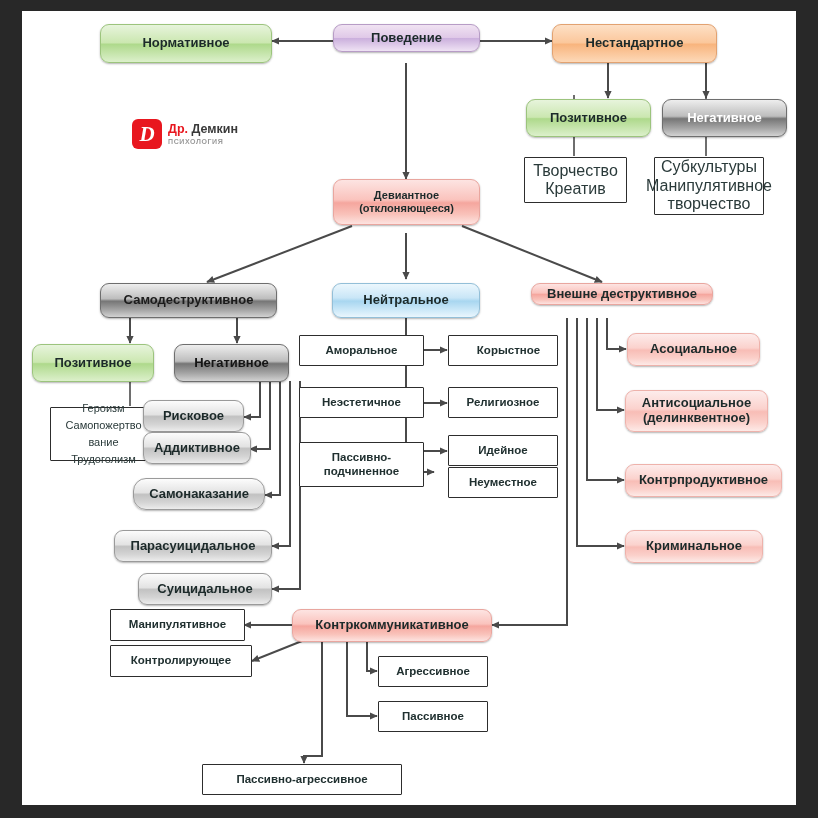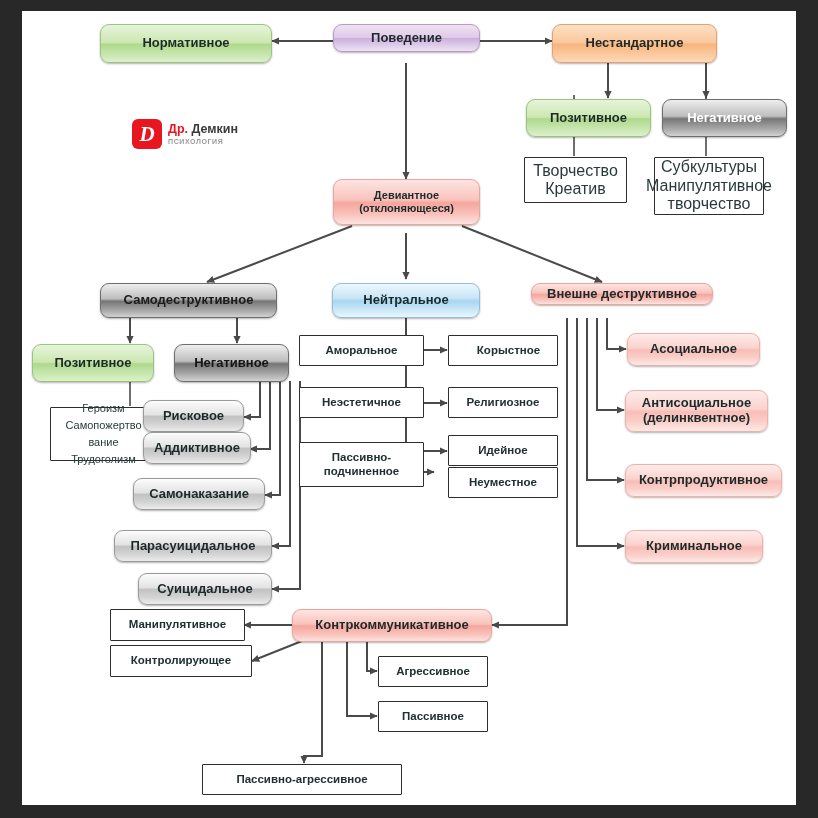--- a/index.html
+++ b/index.html
@@ -170,21 +170,21 @@
 
     <div class="node box light" style="left:28px;top:396px;width:107px;height:54px;white-space:pre-line;font-size:11px;line-height:1.55;">Героизм
 Самопожертво
 вание
 Трудоголизм</div>
 
     <div class="node rnd greylight" style="left:121px;top:389px;width:101px;height:32px;">Рисковое</div>
 
     <div class="node rnd greylight" style="left:121px;top:421px;width:108px;height:32px;">Аддиктивное</div>
 
-    <div class="node rnd greylight" style="left:111px;top:467px;width:132px;height:32px;">Самонаказание</div>
+    <div class="node rnd greylight" style="left:111px;top:467px;width:132px;height:32px;border-radius:13px;">Самонаказание</div>
 
     <div class="node rnd greylight" style="left:92px;top:519px;width:158px;height:32px;">Парасуицидальное</div>
 
     <div class="node rnd greylight" style="left:116px;top:562px;width:134px;height:32px;">Суицидальное</div>
 
     <div class="node box" style="left:277px;top:324px;width:125px;height:31px;">Аморальное</div>
 
     <div class="node box" style="left:277px;top:376px;width:125px;height:31px;">Неэстетичное</div>
 
     <div class="node box" style="left:277px;top:420px;width:125px;height:45px;white-space:pre-line;margin-top:11px;">Пассивно-

